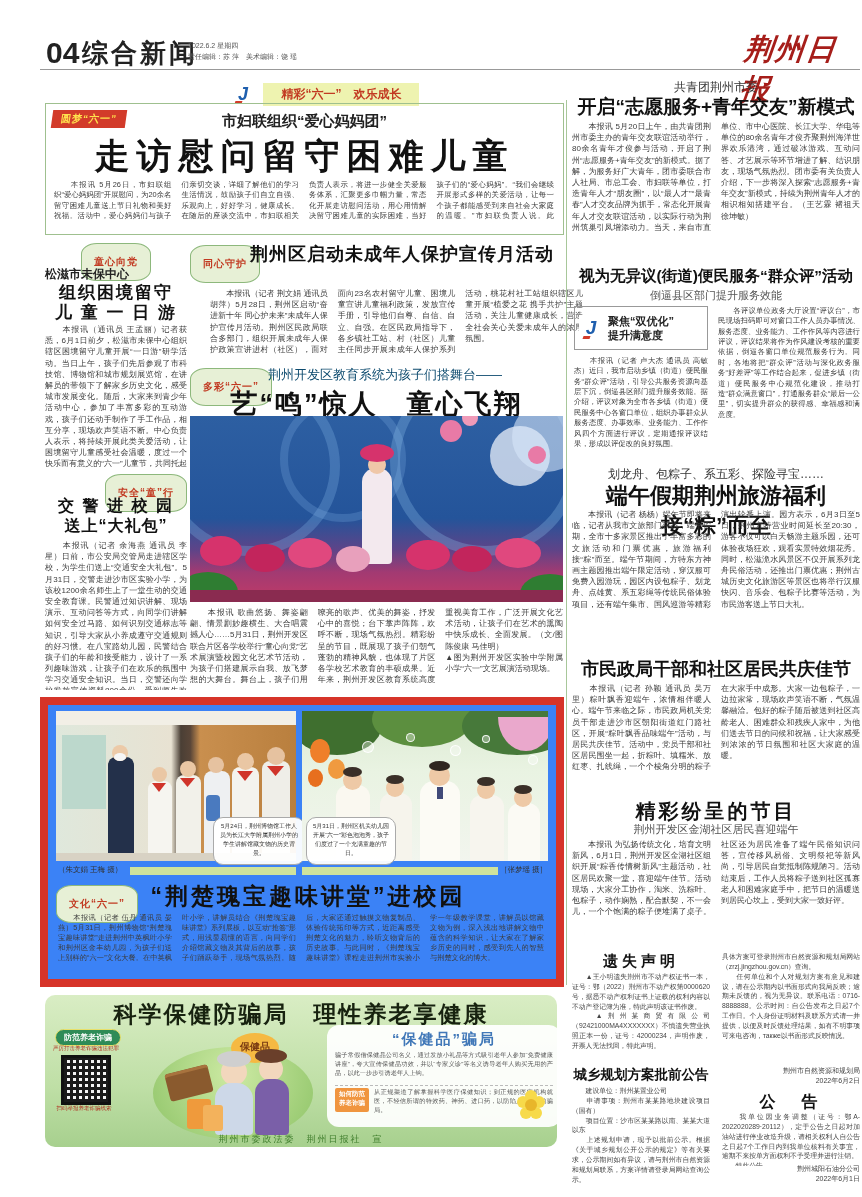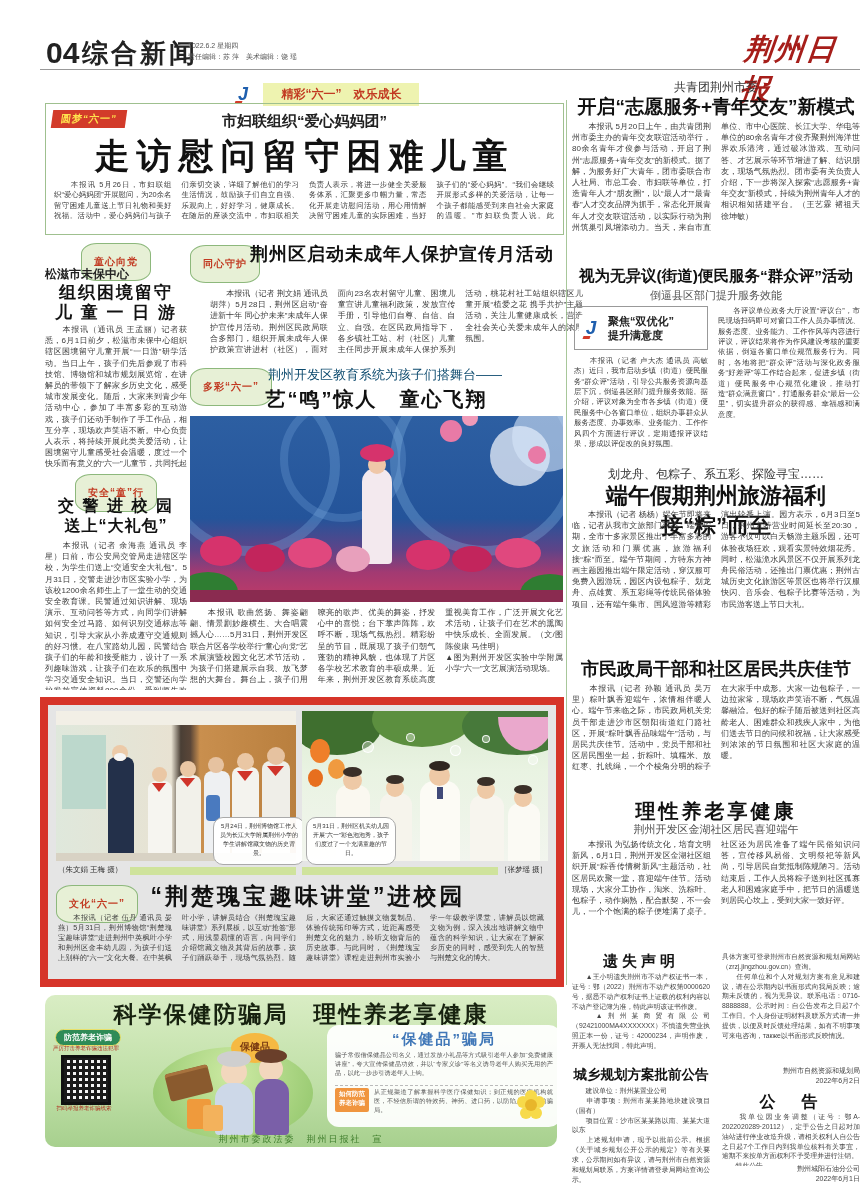--- a/index.html
+++ b/index.html
@@ -63,38 +63,38 @@
   </div>
 
   <div class="abs ctr" style="left:45px;top:243px;width:142px;">
     <span class="oval">童心向党</span>
   </div>
   <div class="abs" style="left:45px;top:266px;width:142px;font-size:12px;font-weight:bold;">松滋市未保中心</div>
   <div class="abs ctr hl" style="left:45px;top:281px;width:142px;font-size:17px;letter-spacing:2px;">组织困境留守</div>
   <div class="abs ctr hl" style="left:45px;top:301px;width:142px;font-size:17px;letter-spacing:2px;">儿 童 一 日 游</div>
   <div class="bt abs" style="left:45px;top:324px;width:142px;height:144px;">　　本报讯（通讯员 王孟丽）记者获悉，6月1日前夕，松滋市未保中心组织辖区困境留守儿童开展“一日游”研学活动。当日上午，孩子们先后参观了市科技馆、博物馆和城市规划展览馆，在讲解员的带领下了解家乡历史文化，感受城市发展变化。随后，大家来到青少年活动中心，参加了丰富多彩的互动游戏，孩子们还动手制作了手工作品，相互分享，现场欢声笑语不断。中心负责人表示，将持续开展此类关爱活动，让困境留守儿童感受社会温暖，度过一个快乐而有意义的“六一”儿童节，共同托起明天的“太阳”。</div>
 
-  <div class="abs ctr" style="left:45px;top:474px;width:142px;">
+  <div class="abs ctr" style="left:45px;top:474px;width:142px;text-align:right;">
     <span class="oval">安全“童”行</span>
   </div>
   <div class="abs ctr hl" style="left:45px;top:496px;width:142px;font-size:16px;letter-spacing:2px;">交 警 进 校 园</div>
   <div class="abs ctr hl" style="left:45px;top:516px;width:142px;font-size:16px;letter-spacing:1px;">送上“大礼包”</div>
   <div class="bt abs" style="left:45px;top:540px;width:142px;height:150px;">　　本报讯（记者 余海燕 通讯员 李星）日前，市公安局交管局走进辖区学校，为学生们送上“交通安全大礼包”。5月31日，交警走进沙市区实验小学，为该校1200余名师生上了一堂生动的交通安全教育课。民警通过知识讲解、现场演示、互动问答等方式，向同学们讲解如何安全过马路、如何识别交通标志等知识，引导大家从小养成遵守交通规则的好习惯。在八宝路幼儿园，民警结合孩子们的年龄和接受能力，设计了一系列趣味游戏，让孩子们在欢乐的氛围中学习交通安全知识。当日，交警还向学校发放宣传资料800余份，受到师生欢迎。</div>
 
   <div class="abs" style="left:190px;top:245px;text-align:right;">
     <span class="oval">同心守护</span>
   </div>
   <div class="abs hl" style="left:242px;top:242px;width:310px;font-size:18px;letter-spacing:1px;margin-left:8px;">荆州区启动未成年人保护宣传月活动</div>
   <div class="bt c3 abs" style="left:190px;top:288px;width:373px;height:86px;margin-left:20px;">　　本报讯（记者 荆文娟 通讯员 胡萍）5月28日，荆州区启动“奋进新十年 同心护未来”未成年人保护宣传月活动。荆州区民政局联合多部门，组织开展未成年人保护政策宣讲进村（社区），面对面向23名农村留守儿童、困境儿童宣讲儿童福利政策，发放宣传手册，引导他们自尊、自信、自立、自强。在区民政局指导下，各乡镇社工站、村（社区）儿童主任同步开展未成年人保护系列活动，桃花村社工站组织辖区儿童开展“植爱之花 携手共护”主题活动，关注儿童健康成长，营造全社会关心关爱未成年人的浓厚氛围。</div>
 
   <div class="abs" style="left:190px;top:368px;">
     <span class="oval">多彩“六一”</span>
   </div>
   <div class="abs ctr" style="left:220px;top:366px;width:330px;font-size:13px;color:#0c4a6e;">荆州开发区教育系统为孩子们搭舞台——</div>
-  <div class="abs ctr hl" style="left:190px;top:386px;width:373px;font-size:20px;letter-spacing:2px;">艺“鸣”惊人　童心飞翔</div>
+  <div class="abs ctr hl" style="left:190px;top:386px;width:373px;font-size:27px;letter-spacing:2px;">艺“鸣”惊人　童心飞翔</div>
 
   <div class="photo" style="left:190px;top:416px;width:373px;height:186px;background:linear-gradient(180deg,#2d5fa2 0%,#24549a 55%,#5e4488 72%,#a23a72 84%,#c23a66 100%);">
     <div class="blob" style="left:-30px;top:-40px;width:160px;height:160px;border:10px solid rgba(130,180,230,.30);"></div>
     <div class="blob" style="left:90px;top:-20px;width:110px;height:110px;border:8px solid rgba(130,180,230,.25);"></div>
     <div class="blob" style="left:200px;top:-50px;width:170px;height:170px;border:10px solid rgba(150,200,240,.28);"></div>
     <div class="blob" style="left:300px;top:10px;width:60px;height:60px;background:rgba(235,240,250,.75);"></div>
     <div class="blob" style="left:322px;top:-14px;width:70px;height:70px;background:rgba(215,230,248,.6);"></div>
     <div class="blob" style="left:250px;top:4px;width:22px;height:22px;background:#e87aa6;"></div>
     <div class="blob" style="left:272px;top:-6px;width:16px;height:16px;background:#ef9ab8;"></div>
     <div class="blob" style="left:338px;top:30px;width:18px;height:18px;background:#e87aa6;"></div>
@@ -111,21 +111,21 @@
     <div class="blob" style="left:305px;top:122px;width:46px;height:30px;background:#e0487e;"></div>
     <div class="blob" style="left:146px;top:130px;width:34px;height:26px;background:#e8a0bc;"></div>
 
     <div class="blob" style="left:-12px;top:156px;width:60px;height:40px;background:#2f7d32;"></div>
     <div class="blob" style="left:330px;top:158px;width:60px;height:40px;background:#2f7d32;"></div>
     <div style="position:absolute;left:0;bottom:0;width:100%;height:12px;background:#8a2b50;"></div>
   </div>
   <div class="bt c3 abs" style="left:190px;top:607px;width:373px;height:84px;">　　本报讯 歌曲悠扬、舞姿翩翩、情景剧妙趣横生、大合唱震撼人心……5月31日，荆州开发区联合片区各学校举行“童心向党”艺术展演暨校园文化艺术节活动，为孩子们搭建展示自我、放飞梦想的大舞台。舞台上，孩子们用嘹亮的歌声、优美的舞姿，抒发心中的喜悦；台下掌声阵阵，欢呼不断，现场气氛热烈。精彩纷呈的节目，既展现了孩子们朝气蓬勃的精神风貌，也体现了片区各学校艺术教育的丰硕成果。近年来，荆州开发区教育系统高度重视美育工作，广泛开展文化艺术活动，让孩子们在艺术的熏陶中快乐成长、全面发展。（文/图 陈俊康 马佳明）
 ▲图为荆州开发区实验中学附属小学“六一”文艺展演活动现场。</div>
 
-  <div class="abs" style="left:40px;top:697px;width:508px;height:274px;border:8px solid #d63429;background:#e5e5e5;">
+  <div class="abs" style="left:40px;top:697px;width:508px;height:274px;border:8px solid #d63429;background:#3b82f6;">
 
     <div class="photo" style="left:8px;top:6px;width:240px;height:150px;background:linear-gradient(90deg,#dfe8dc 0%,#e8e2d2 48%,#4a3f35 52%,#5a4638 56%,#c98f4e 60%,#b97f3e 100%);">
       <div style="position:absolute;left:0;top:0;width:100%;height:14px;background:#f2efe6;"></div>
       <div style="position:absolute;left:6px;top:24px;width:44px;height:74px;background:#bcd8cc;"></div>
 
       <div class="figure" style="left:52px;top:46px;width:26px;height:104px;background:#23304a;"></div>
       <div class="blob" style="left:56px;top:34px;width:16px;height:16px;background:#eccaa8;"></div>
       <div class="blob" style="left:58px;top:42px;width:12px;height:8px;background:#f6f6f6;"></div>
 
       <div class="figure" style="left:92px;top:70px;width:24px;height:80px;background:#f6f5f0;"></div>
@@ -247,21 +247,21 @@
   <div class="bt abs" style="left:574px;top:356px;width:134px;height:102px;font-size:7.4px;">　　本报讯（记者 卢大杰 通讯员 高敏杰）近日，我市启动乡镇（街道）便民服务“群众评”活动，引导公共服务资源向基层下沉，倒逼县区部门提升服务效能。据介绍，评议对象为全市各乡镇（街道）便民服务中心各窗口单位，组织办事群众从服务态度、办事效率、业务能力、工作作风四个方面进行评议，定期通报评议结果，形成以评促改的良好氛围。</div>
   <div class="bt abs" style="left:718px;top:306px;width:142px;height:152px;font-size:7.4px;">　　各评议单位政务大厅设置“评议台”，市民现场扫码即可对窗口工作人员办事情况、服务态度、业务能力、工作作风等内容进行评议，评议结果将作为作风建设考核的重要依据，倒逼各窗口单位规范服务行为。同时，各地将把“群众评”活动与深化政务服务“好差评”等工作结合起来，促进乡镇（街道）便民服务中心规范化建设，推动打造“群众满意窗口”，打通服务群众“最后一公里”，切实提升群众的获得感、幸福感和满意度。</div>
 
   <div class="abs ctr" style="left:572px;top:466px;width:288px;font-size:12px;color:#333;">划龙舟、包粽子、系五彩、探险寻宝……</div>
   <div class="abs ctr hl" style="left:572px;top:481px;width:288px;font-size:22px;">端午假期荆州旅游福利接“粽”而至</div>
   <div class="bt c2 abs" style="left:572px;top:509px;width:288px;height:140px;">　　本报讯（记者 杨杨）端午节即将来临，记者从我市文旅部门获悉，端午假期，全市十多家景区推出了丰富多彩的文旅活动和门票优惠，旅游福利接“粽”而至。端午节期间，方特东方神画主题园推出端午限定活动，穿汉服可免费入园游玩，园区内设包粽子、划龙舟、点雄黄、系五彩绳等传统民俗体验项目，还有端午集市、国风巡游等精彩演出轮番上演。园方表示，6月3日至5日，荆州方特营业时间延长至20:30，游客不仅可以白天畅游主题乐园，还可体验夜场狂欢，观看实景特效烟花秀。同时，松滋洈水风景区不仅开展系列龙舟民俗活动，还推出门票优惠；荆州古城历史文化旅游区等景区也将举行汉服快闪、音乐会、包粽子比赛等活动，为市民游客送上节日大礼。</div>
 
   <div class="abs ctr hl" style="left:572px;top:657px;width:288px;font-size:18px;">市民政局干部和社区居民共庆佳节</div>
   <div class="bt c2 abs" style="left:572px;top:683px;width:288px;height:110px;">　　本报讯（记者 孙颖 通讯员 吴万里）粽叶飘香迎端午，浓情相伴暖人心。端午节来临之际，市民政局机关党员干部走进沙市区朝阳街道红门路社区，开展“粽叶飘香品味端午”活动，与居民共庆佳节。活动中，党员干部和社区居民围坐一起，折粽叶、填糯米、放红枣、扎线绳，一个个棱角分明的粽子在大家手中成形。大家一边包粽子，一边拉家常，现场欢声笑语不断，气氛温馨融洽。包好的粽子随后被送到社区高龄老人、困难群众和残疾人家中，为他们送去节日的问候和祝福，让大家感受到浓浓的节日氛围和社区大家庭的温暖。</div>
 
-  <div class="abs ctr hl" style="left:572px;top:798px;width:288px;font-size:20px;letter-spacing:3px;">理性养老享健康</div>
+  <div class="abs ctr hl" style="left:572px;top:798px;width:288px;font-size:20px;letter-spacing:3px;">精彩纷呈的节目</div>
   <div class="abs ctr" style="left:572px;top:822px;width:288px;font-size:11px;color:#555;">荆州开发区金湖社区居民喜迎端午</div>
   <div class="bt c2 abs" style="left:572px;top:839px;width:288px;height:104px;">　　本报讯 为弘扬传统文化，培育文明新风，6月1日，荆州开发区金湖社区组织开展“粽香传情树新风”主题活动，社区居民欢聚一堂，喜迎端午佳节。活动现场，大家分工协作，淘米、洗粽叶、包粽子，动作娴熟，配合默契，不一会儿，一个个饱满的粽子便堆满了桌子。社区还为居民准备了端午民俗知识问答，宣传移风易俗、文明祭祀等新风尚，引导居民自觉抵制陈规陋习。活动结束后，工作人员将粽子送到社区孤寡老人和困难家庭手中，把节日的温暖送到居民心坎上，受到大家一致好评。</div>
 
   <div class="abs ctr hl" style="left:572px;top:952px;width:138px;font-size:15px;letter-spacing:4px;">遗失声明</div>
   <div class="bt-sm abs" style="left:572px;top:972px;width:138px;height:92px;">　　▲王小明遗失荆州市不动产权证书一本，证号：鄂（2022）荆州市不动产权第0000620号，据悉不动产权利证书上证载的权利内容以不动产登记簿为准，特此声明该证书作废。
 　　▲荆州某商贸有限公司（92421000MA4XXXXXXX）不慎遗失营业执照正本一份，证号：42000234，声明作废，开票人无法找回，特此声明。</div>
   <div class="abs ctr hl" style="left:572px;top:1066px;width:138px;font-size:13.5px;">城乡规划方案批前公告</div>
   <div class="bt-sm abs" style="left:572px;top:1086px;width:138px;height:104px;">　　建设单位：荆州某置业公司
 　　申请事项：荆州市某某路地块建设项目（国有）
 　　项目位置：沙市区某某路以南、某某大道以东

